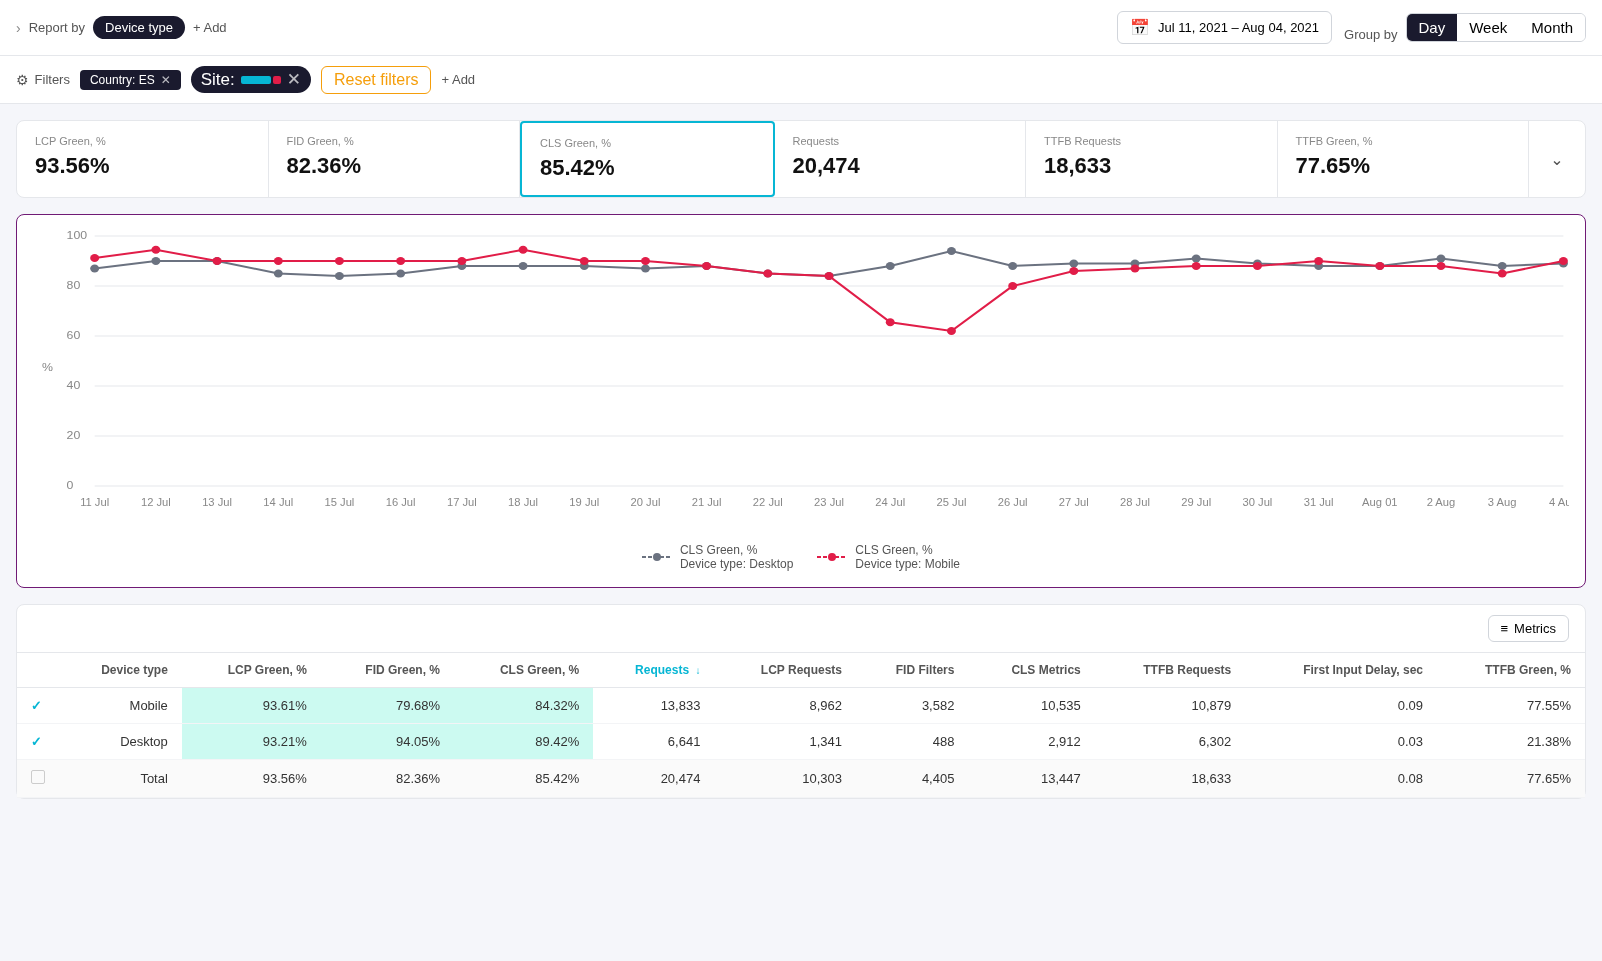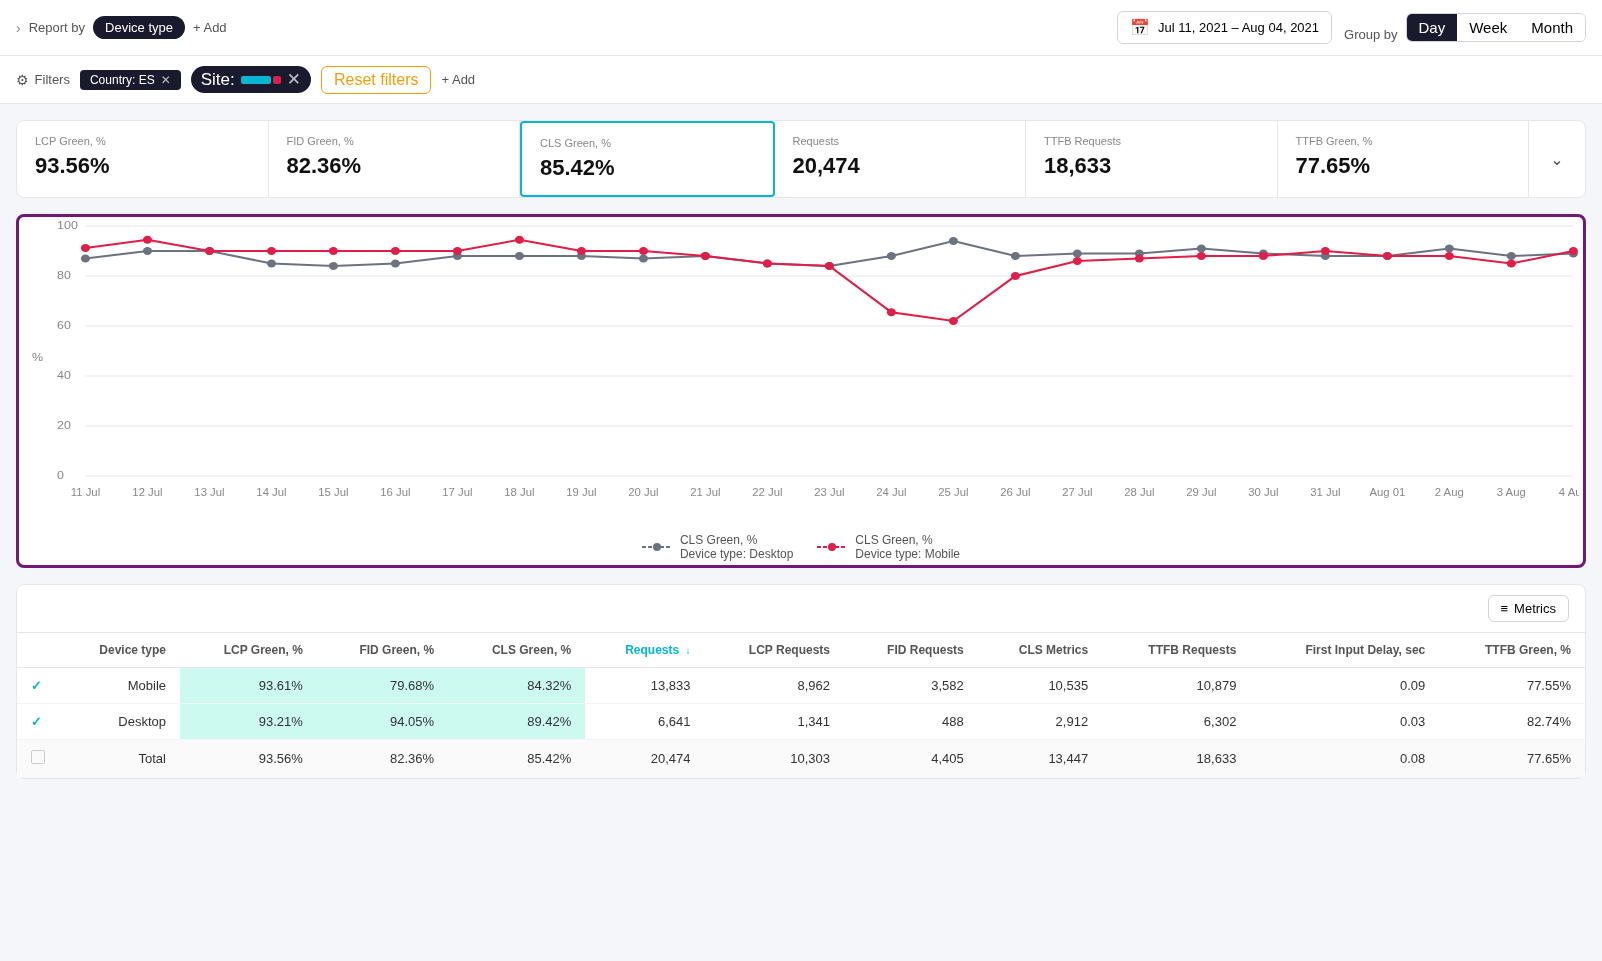--- a/index.html
+++ b/index.html
@@ -69,22 +69,22 @@
       cursor: pointer;
     }
     .metric-card:last-child { border-right: none; flex: 0 0 60px; display: flex; align-items: center; justify-content: center; }
     .metric-card.active { border: 2px solid #06b6d4; border-radius: 4px; }
     .metric-card-label { font-size: 11px; color: #888; margin-bottom: 6px; font-weight: 500; }
     .metric-card-value { font-size: 22px; font-weight: 600; color: #111; }
     .expand-btn { background: none; border: none; cursor: pointer; color: #555; font-size: 16px; }
 
     
     .chart-area {
-      background: #fff; border: 3px solid #701a75; border-radius: 8px;
-      padding: 4px; margin-bottom: 16px;
+      background: #fff; border: 1px solid #701a75; border-radius: 8px;
+      padding: 16px; margin-bottom: 16px;
     }
     .chart-container { position: relative; width: 100%; height: 300px; }
     .chart-svg { width: 100%; height: 100%; }
     .chart-legend {
       display: flex; gap: 24px; justify-content: center; margin-top: 12px;
     }
     .legend-item { display: flex; align-items: center; gap: 8px; font-size: 12px; color: #555; }
 
     
     .table-section {
@@ -339,21 +339,21 @@
     <table>
       <thead>
         <tr>
           <th class="row-check"></th>
           <th>Device type</th>
           <th>LCP Green, %</th>
           <th>FID Green, %</th>
           <th>CLS Green, %</th>
           <th class="sorted">Requests <span class="sort-arrow">↓</span></th>
           <th>LCP Requests</th>
-          <th>FID Requests</th>
+          <th>FID Filters</th>
           <th>CLS Metrics</th>
           <th>TTFB Requests</th>
           <th>First Input Delay, sec</th>
           <th>TTFB Green, %</th>
         </tr>
       </thead>
       <tbody>
 
         <tr>
           <td class="row-check"><span class="check-icon">✓</span></td>
@@ -375,21 +375,21 @@
           <td>Desktop</td>
           <td class="teal-cell">93.21%</td>
           <td class="teal-cell">94.05%</td>
           <td class="teal-cell">89.42%</td>
           <td>6,641</td>
           <td>1,341</td>
           <td>488</td>
           <td>2,912</td>
           <td>6,302</td>
           <td>0.03</td>
-          <td>82.74%</td>
+          <td>21.38%</td>
         </tr>
 
         <tr style="background:#fafafa;">
           <td class="row-check"><span style="width:14px;height:14px;border:1px solid #ccc;display:inline-block;border-radius:2px;"></span></td>
           <td>Total</td>
           <td>93.56%</td>
           <td>82.36%</td>
           <td>85.42%</td>
           <td>20,474</td>
           <td>10,303</td>

